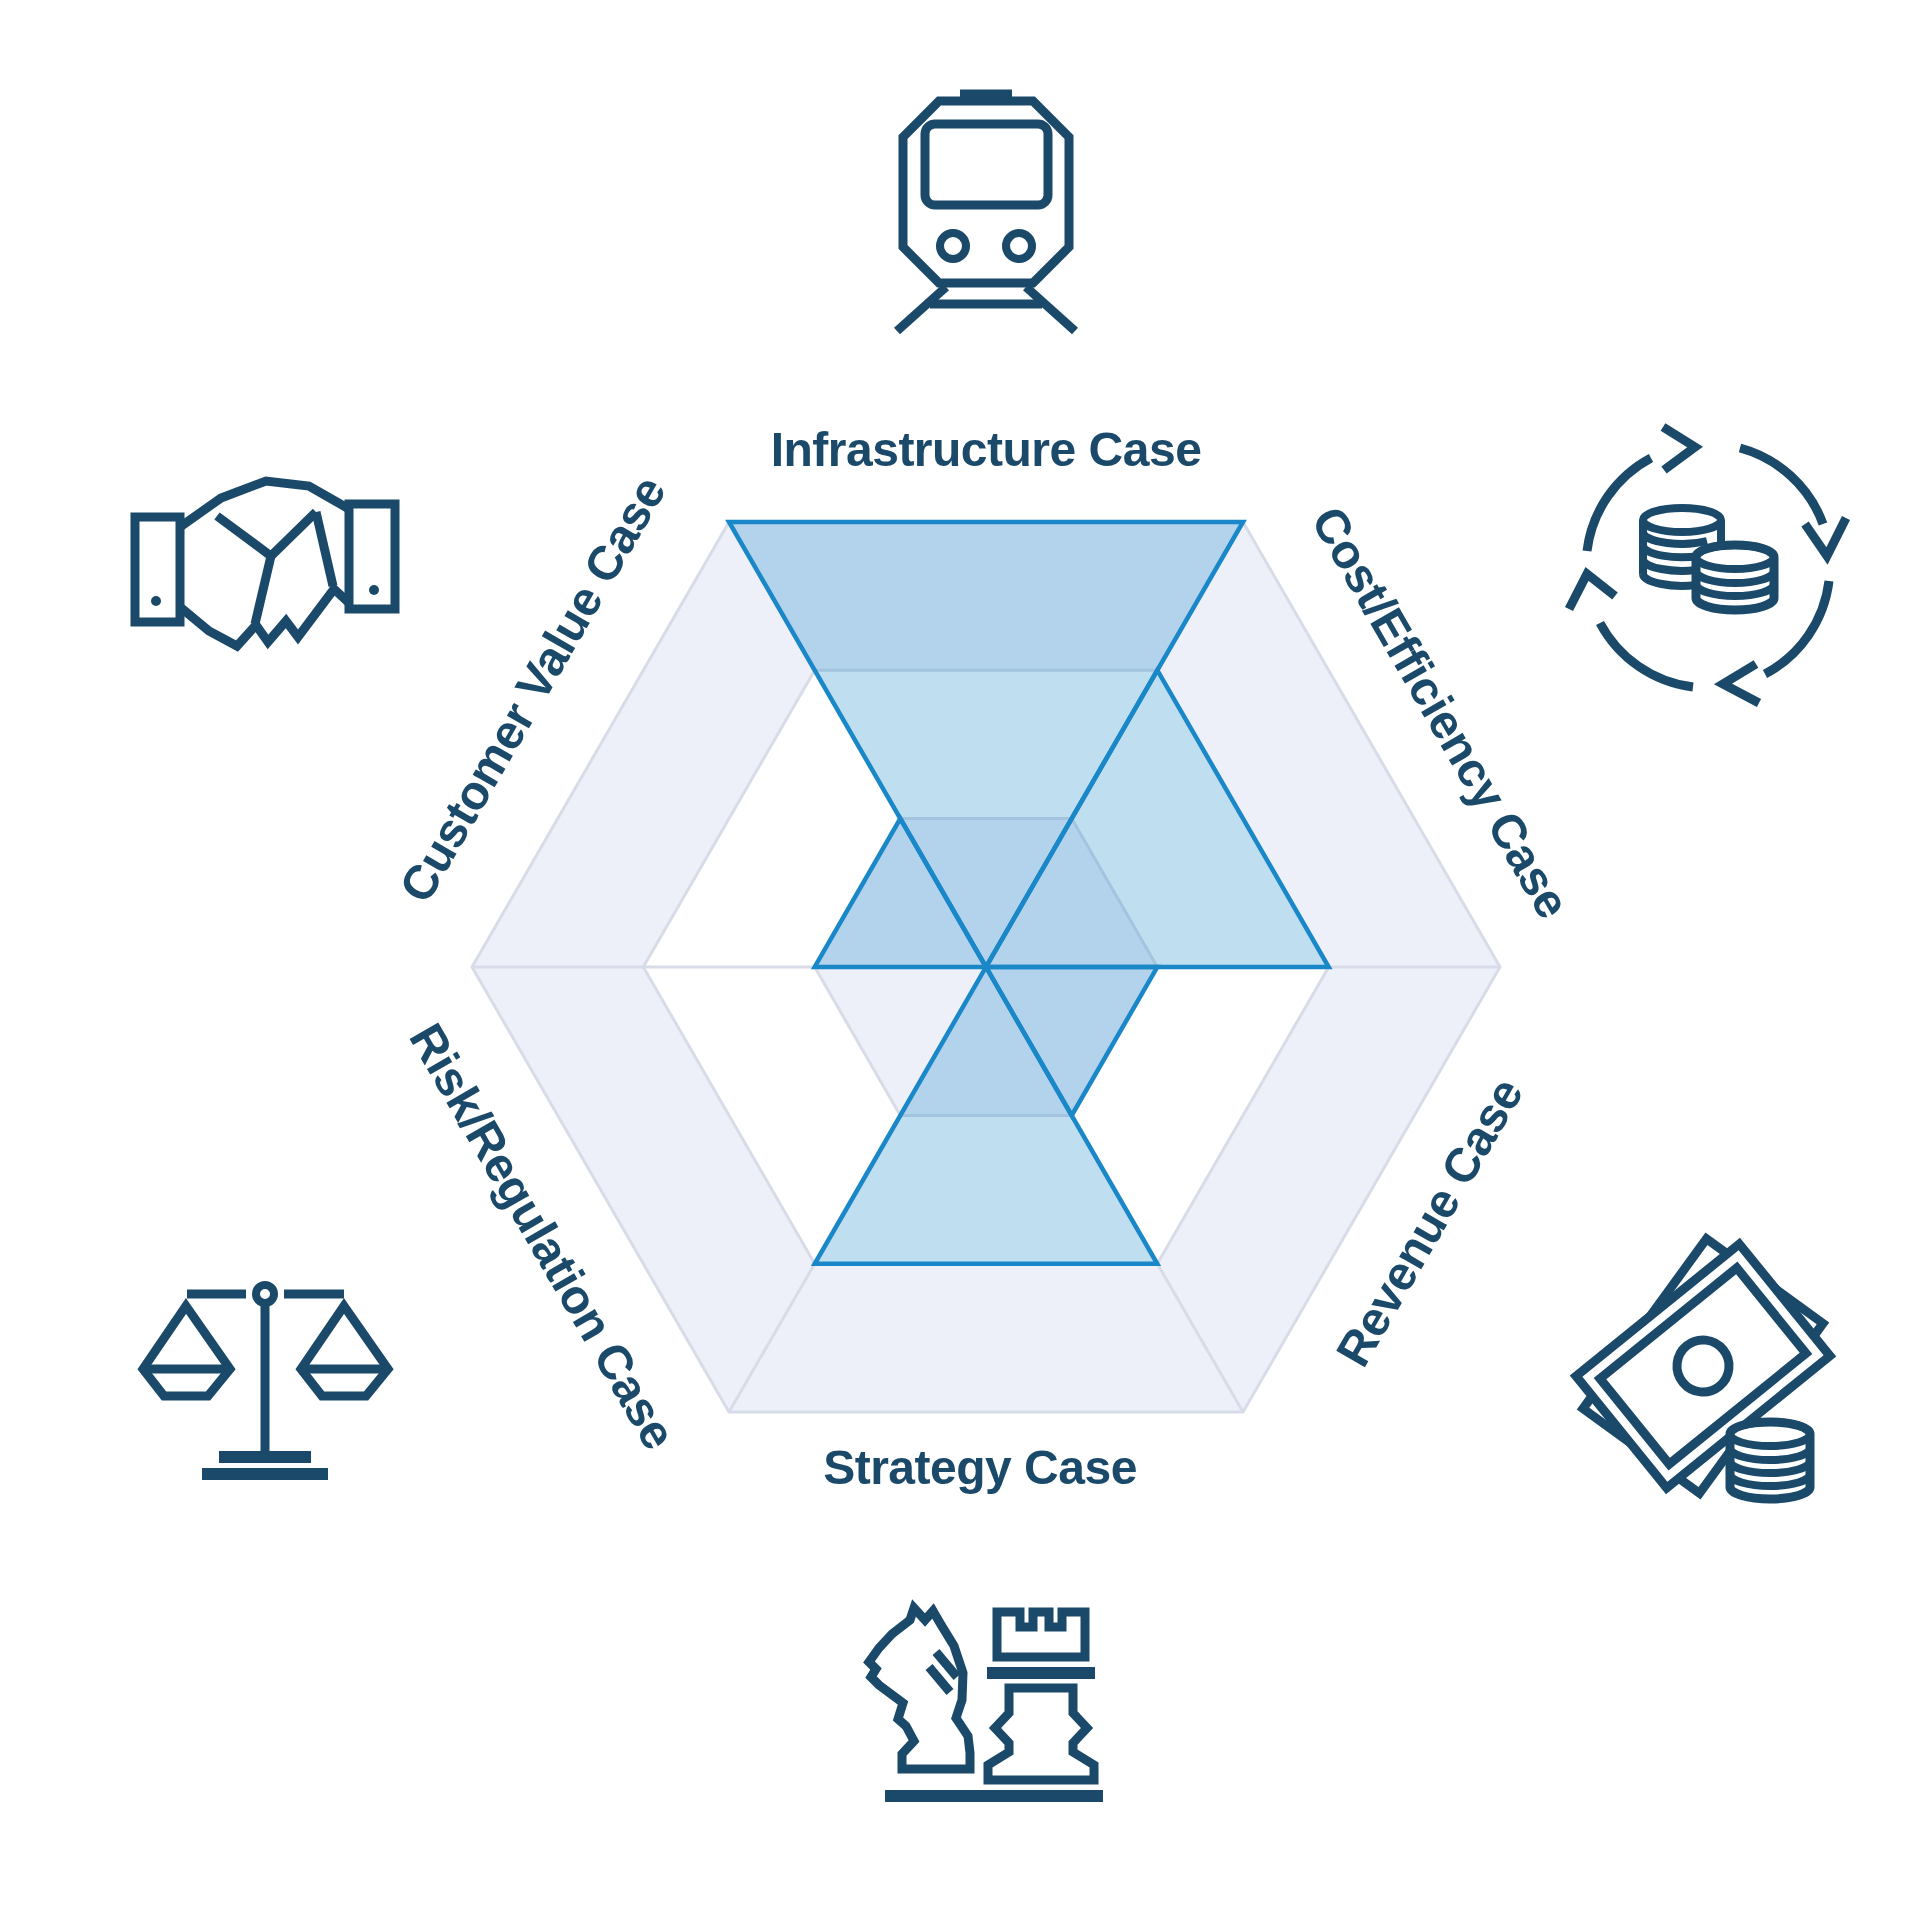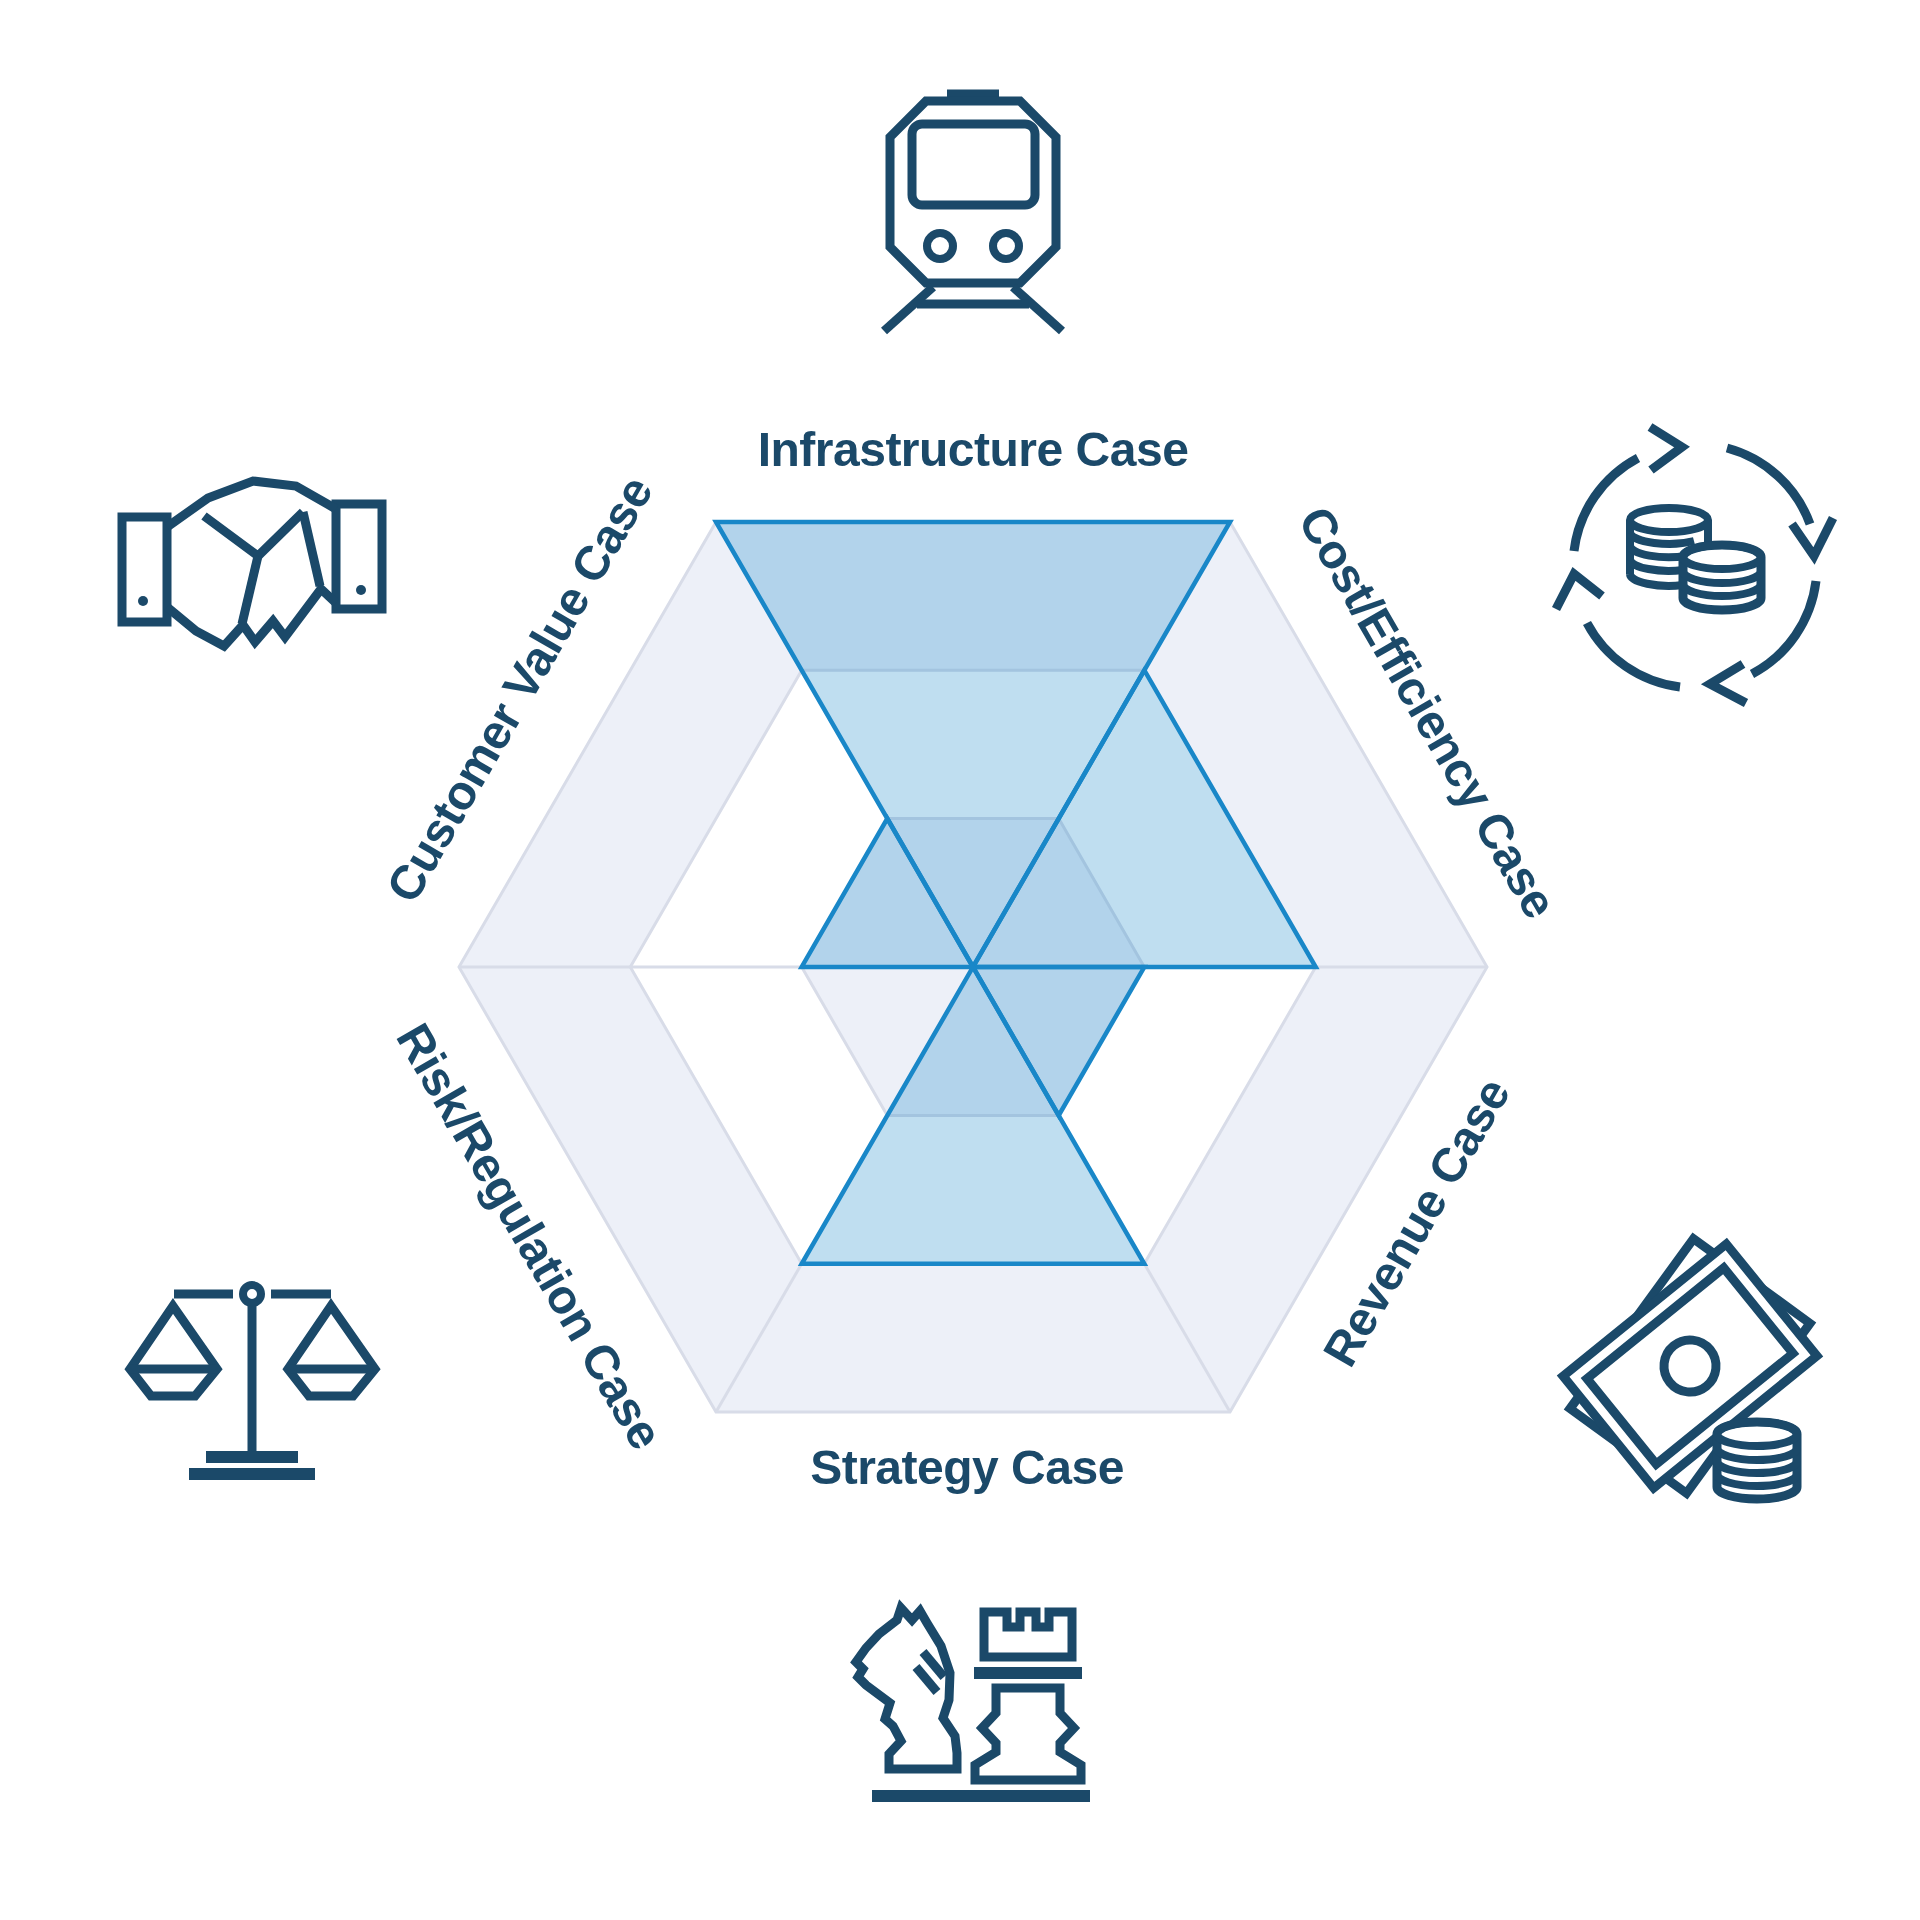--- a/index.html
+++ b/index.html
@@ -4,21 +4,21 @@
 <style>
   :root{
     --accent:#1987c8;
     --fill:rgba(25,135,200,0.28);
     --navy:#1b4969;
     --lavender:#edf0f8;
     --grid:#d8dce8;
     --bg:#ffffff;
   }
   html,body{margin:0;padding:0;background:var(--bg);}
-  .stage{width:1636px;height:1920px;position:relative;background:var(--bg);}
+  .stage{width:1636px;height:1920px;position:relative;background:var(--bg);margin-left:13px;}
   svg{display:block;width:1920px;height:1920px;}
   .ring-lav{fill:var(--lavender);stroke:var(--grid);stroke-width:3;}
   .ring-white{fill:#ffffff;stroke:var(--grid);stroke-width:3;}
   .spoke{stroke:var(--grid);stroke-width:3;}
   .sector{fill:var(--fill);stroke:var(--accent);stroke-width:4.5;stroke-linejoin:miter;}
   .axis-label{
     font-family:"Liberation Sans",sans-serif;
     font-weight:700;
     font-size:48px;
     letter-spacing:-0.5px;

